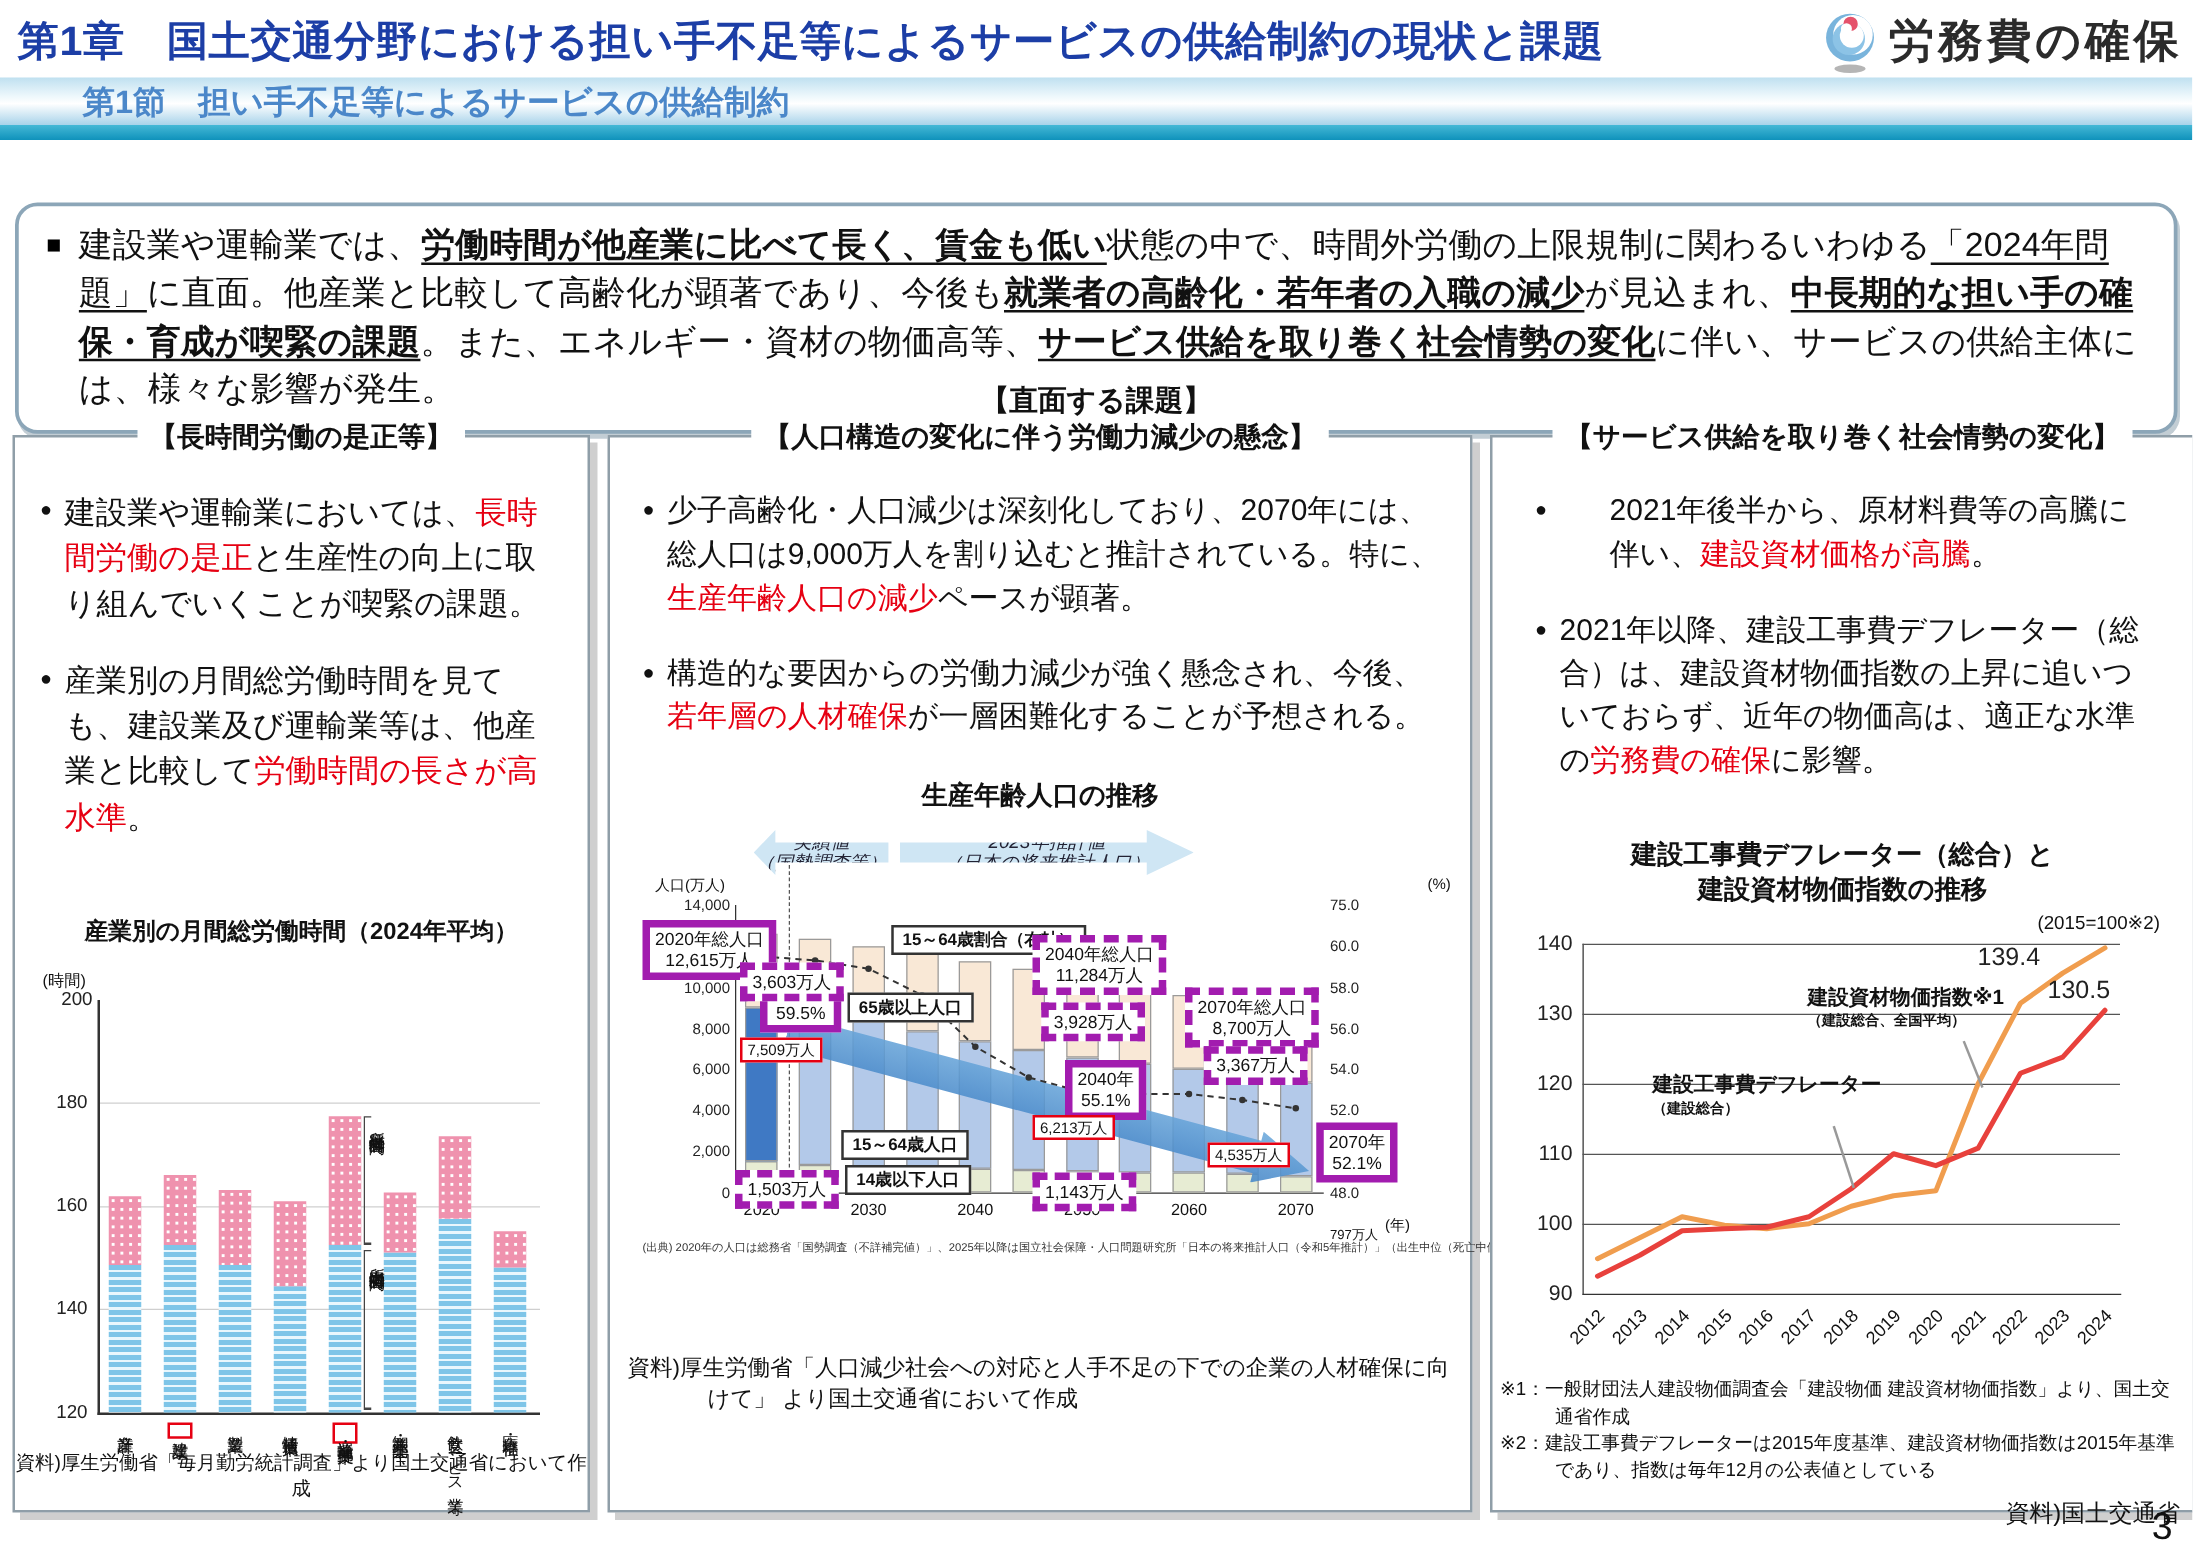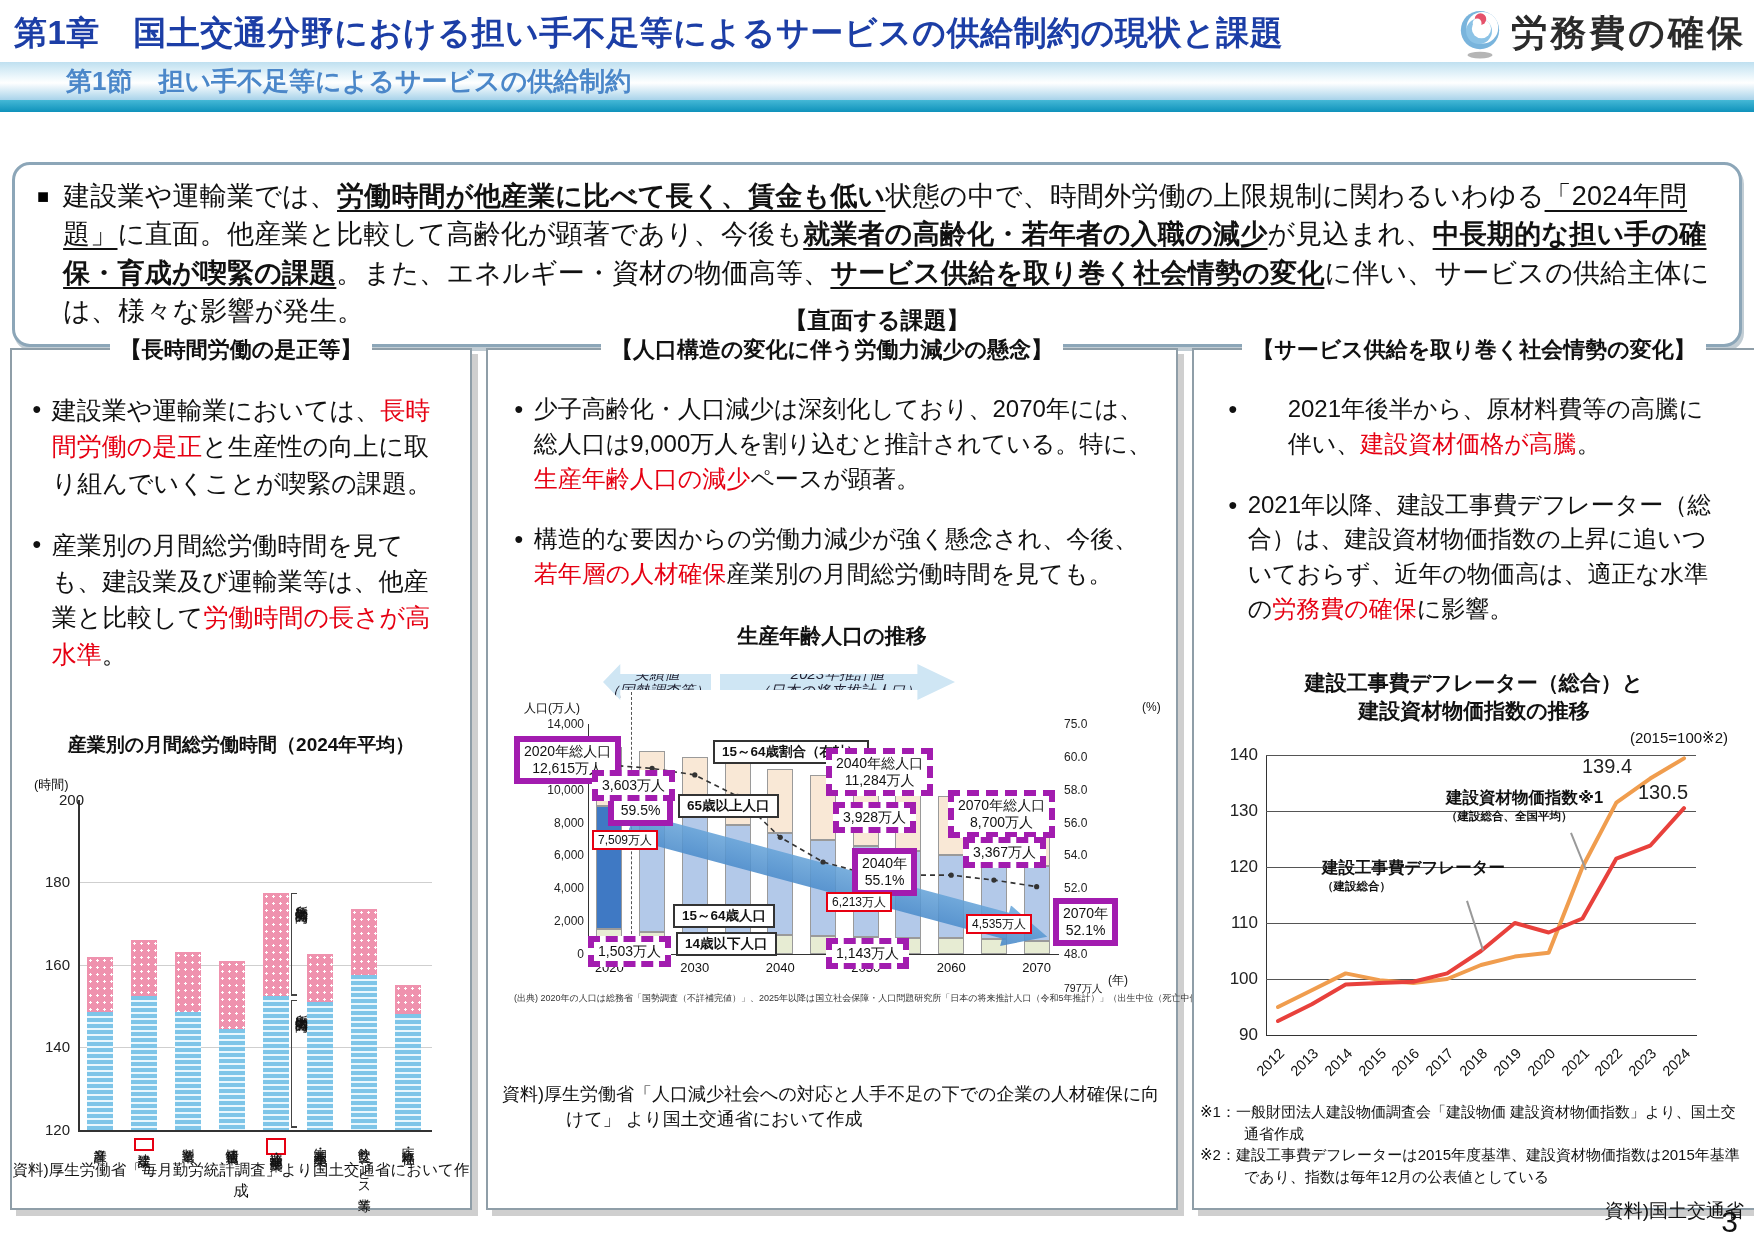--- a/index.html
+++ b/index.html
@@ -148,21 +148,21 @@
             <div class="c1-plot">
               <div class="gline" style="left: 0px; top: 247.5px; width: 100%;"></div>
               <div class="gline" style="left: 0px; top: 165px; width: 100%;"></div>
               <div class="gline" style="left: 0px; top: 82.5px; width: 100%;"></div>
             </div>
             <div style="position: absolute; left: 2px; top: 12px; font-size: 13px;">(時間)</div>
             <div class="ytick" style="left: 0px; width: 38px; top: 357px;">120</div>
             <div class="ytick" style="left: 0px; width: 38px; top: 274.5px;">140</div>
             <div class="ytick" style="left: 0px; width: 38px; top: 192px;">160</div>
             <div class="ytick" style="left: 0px; width: 38px; top: 109.5px;">180</div>
-            <div class="ytick" style="left: 14px; width: 38px; top: 27px;">200</div>
+            <div class="ytick" style="left: 4px; width: 38px; top: 27px;">200</div>
             <div class="c1-bar c1-blue" style="left: 55px; top: 248.438px; height: 117.562px;"></div>
             <div class="c1-bar c1-pink" style="left: 55px; top: 192.75px; height: 55.6875px;"></div>
             <div class="c1-xl" style="left: 46px;">
               <span class="vtext">産業計</span>
             </div>
             <div class="c1-bar c1-blue" style="left: 99px; top: 231.938px; height: 134.062px;"></div>
             <div class="c1-bar c1-pink" style="left: 99px; top: 176.25px; height: 55.6875px;"></div>
             <div class="c1-xl" style="left: 90px;">
               <span class="vtext hl">建設業</span>
             </div>
@@ -207,21 +207,21 @@
 
     <section class="col" style="width:688px;">
       <div class="col-head"><span>【人口構造の変化に伴う労働力減少の懸念】</span></div>
       <div class="bullets" style="padding-left:26px;padding-right:24px;">
         <div class="bullet">
             <span class="dot">●</span>
             <span class="bt" style="font-size:24px;"><span>少子高齢化・人口減少は深刻化しており、2070年には、総人口は9,000万人を割り込むと推計されている。特に、</span><span class="seg-red">生産年齢人口の減少</span><span>ペースが顕著。</span></span>
           </div>
         <div class="bullet">
             <span class="dot">●</span>
-            <span class="bt" style="font-size:24px;"><span>構造的な要因からの労働力減少が強く懸念され、今後、</span><span class="seg-red">若年層の人材確保</span><span>産業別の月間総労働時間を見ても。</span></span>
+            <span class="bt" style="font-size:24px;"><span>構造的な要因からの労働力減少が強く懸念され、今後、</span><span class="seg-red">若年層の人材確保</span><span>が一層困難化することが予想される。</span></span>
           </div>
       </div>
       <div style="margin-top:30px;">
         <div class="c-title" style="font-size:21px;">生産年齢人口の推移</div>
         <div id="chart2">
             <div class="c2-plot"></div>
             <div style="position: absolute; left: 16px; top: 48px; font-size: 12px;">人口(万人)</div>
             <div style="position: absolute; left: 634px; top: 48px; font-size: 12px;">(%)</div>
             <div class="ytick" style="left: 24px; width: 52px; font-size: 12px; top: 295px;">0</div>
             <div class="ytick" style="left: 24px; width: 52px; font-size: 12px; top: 262.143px;">2,000</div>

